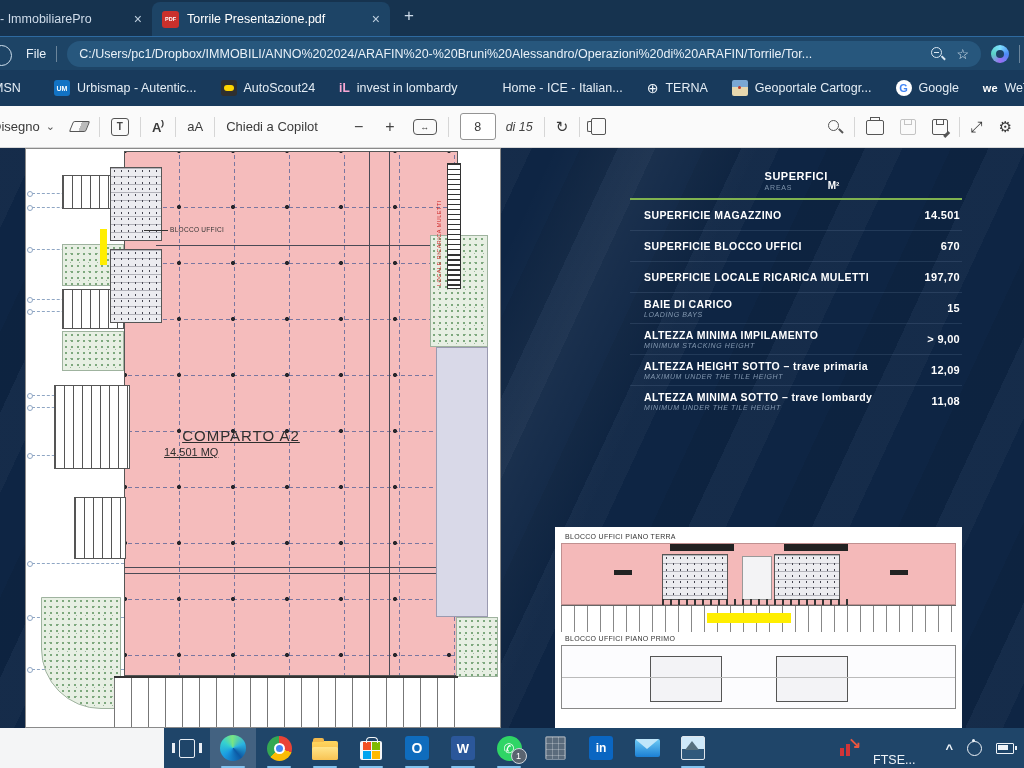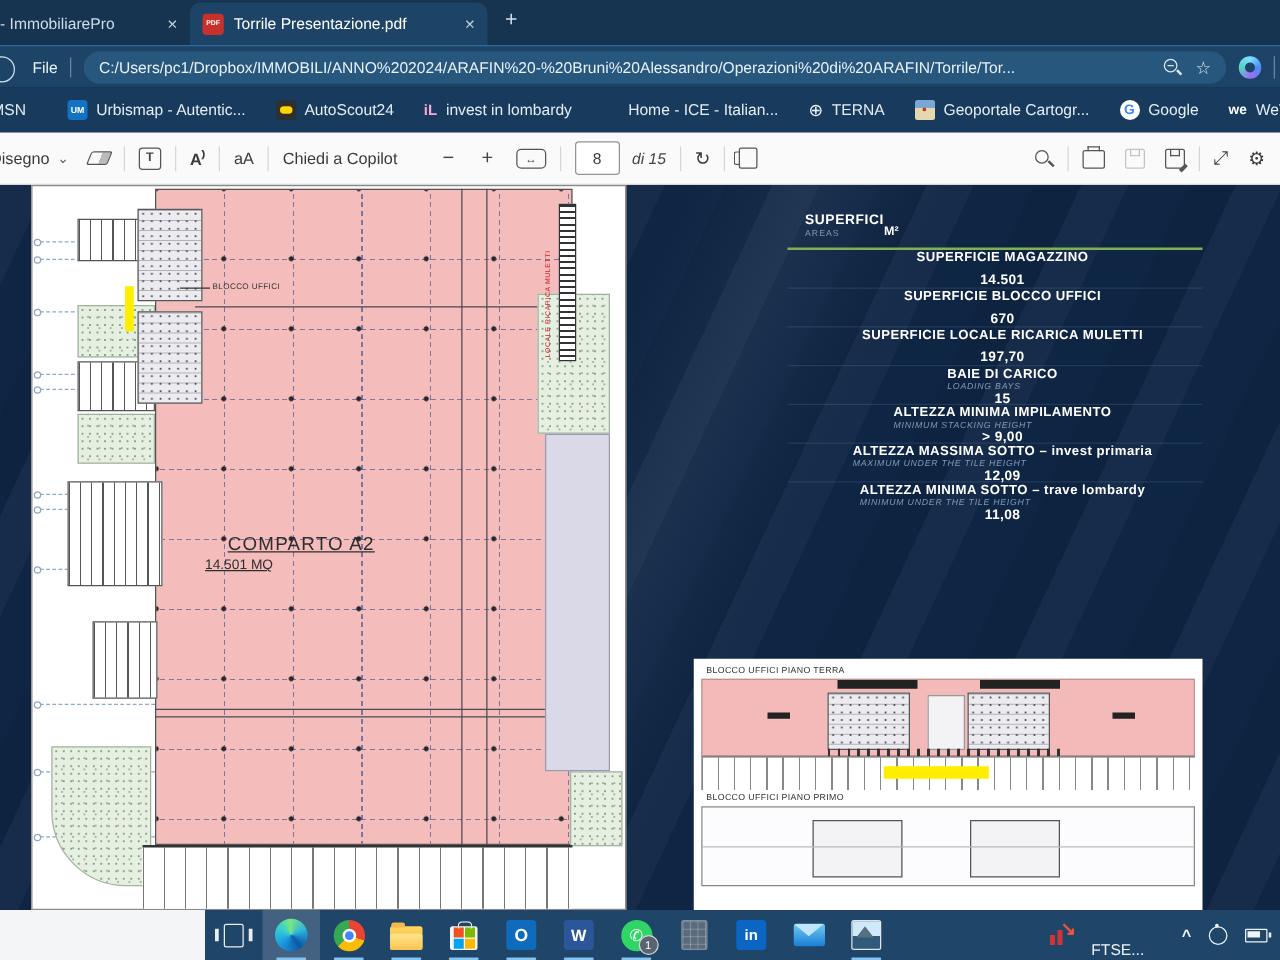--- a/index.html
+++ b/index.html
@@ -108,25 +108,25 @@
   .mline::before{content:"";position:absolute;left:-5px;top:-3px;width:4px;height:4px;border:1px solid #8fa6c4;border-radius:50%;background:#fff;}
   .parking{position:absolute;background:#fff;border-top:2px solid #333;box-sizing:border-box;background-image:repeating-linear-gradient(to right,#777 0 1px,transparent 1px 17px);}
   .yellowbar{position:absolute;background:#ffee00;}
   .plan-lbl-sm{position:absolute;font-size:6.5px;color:#333;letter-spacing:.3px;white-space:nowrap;}
   .comparto{position:absolute;left:110px;top:278px;width:210px;text-align:center;color:#2e2e2e;text-decoration:underline;}
   .comparto .big{font-size:15px;letter-spacing:1px;}
   .comparto .small{font-size:11px;margin-top:2px;text-align:left;padding-left:28px;}
 
   
   .stable{position:absolute;left:630px;top:22px;width:332px;color:#fff;}
-  .thead{display:flex;justify-content:flex-start;align-items:flex-end;padding:0 2px 7px 14px;border-bottom:2px solid #7fb24f;}
+  .thead{display:flex;justify-content:center;align-items:flex-end;padding:0 2px 7px 14px;border-bottom:2px solid #7fb24f;}
   .tt{font-size:11px;font-weight:bold;letter-spacing:.5px;}
   .ts{font-size:7px;color:#7f94ac;letter-spacing:.8px;margin-top:2px;}
   .tunit{font-size:10px;font-weight:bold;}
-  .trow{display:flex;justify-content:space-between;align-items:center;height:30px;padding:0 2px 0 14px;border-bottom:1px solid rgba(140,165,200,.16);flex-direction:column;}
+  .trow{display:flex;justify-content:space-between;align-items:center;height:30px;padding:0 2px 0 14px;border-bottom:1px solid rgba(140,165,200,.16);}
   .tlabel{font-size:10.5px;font-weight:bold;letter-spacing:.4px;}
   .tsub{font-size:7px;color:#8398b0;letter-spacing:.6px;margin-top:1px;font-style:italic;}
   .tval{font-size:11px;font-weight:bold;letter-spacing:.3px;}
 
   
   .inset{position:absolute;left:555px;top:379px;width:407px;height:241px;background:#fff;box-sizing:border-box;overflow:hidden;}
   .iband-pink{position:absolute;left:6px;top:16px;width:395px;height:62px;background:#f4b9b9;border:1px solid #c09090;box-sizing:border-box;}
   .idockrow{position:absolute;left:6px;top:78px;width:395px;height:26px;border-top:1px solid #666;background-image:repeating-linear-gradient(to right,#888 0 1px,transparent 1px 13px);}
   .iband-primo{position:absolute;left:6px;top:118px;width:395px;height:64px;background:#fcfcfe;border:1px solid #888;box-sizing:border-box;}
   .inset-lbl{position:absolute;font-size:7px;color:#333;letter-spacing:.3px;white-space:nowrap;}
@@ -382,21 +382,21 @@
       </div>
       <div class="trow">
         <div>
             <div class="tlabel">ALTEZZA MINIMA IMPILAMENTO</div>
             <div class="tsub">MINIMUM STACKING HEIGHT</div>
           </div>
         <div class="tval">&gt; 9,00</div>
       </div>
       <div class="trow">
         <div>
-            <div class="tlabel">ALTEZZA MASSIMA SOTTO – invest primaria</div>
+            <div class="tlabel">ALTEZZA HEIGHT SOTTO – trave primaria</div>
             <div class="tsub">MAXIMUM UNDER THE TILE HEIGHT</div>
           </div>
         <div class="tval">12,09</div>
       </div>
       <div class="trow" style="border-bottom:none">
         <div>
             <div class="tlabel">ALTEZZA MINIMA SOTTO – trave lombardy</div>
             <div class="tsub">MINIMUM UNDER THE TILE HEIGHT</div>
           </div>
         <div class="tval">11,08</div>

